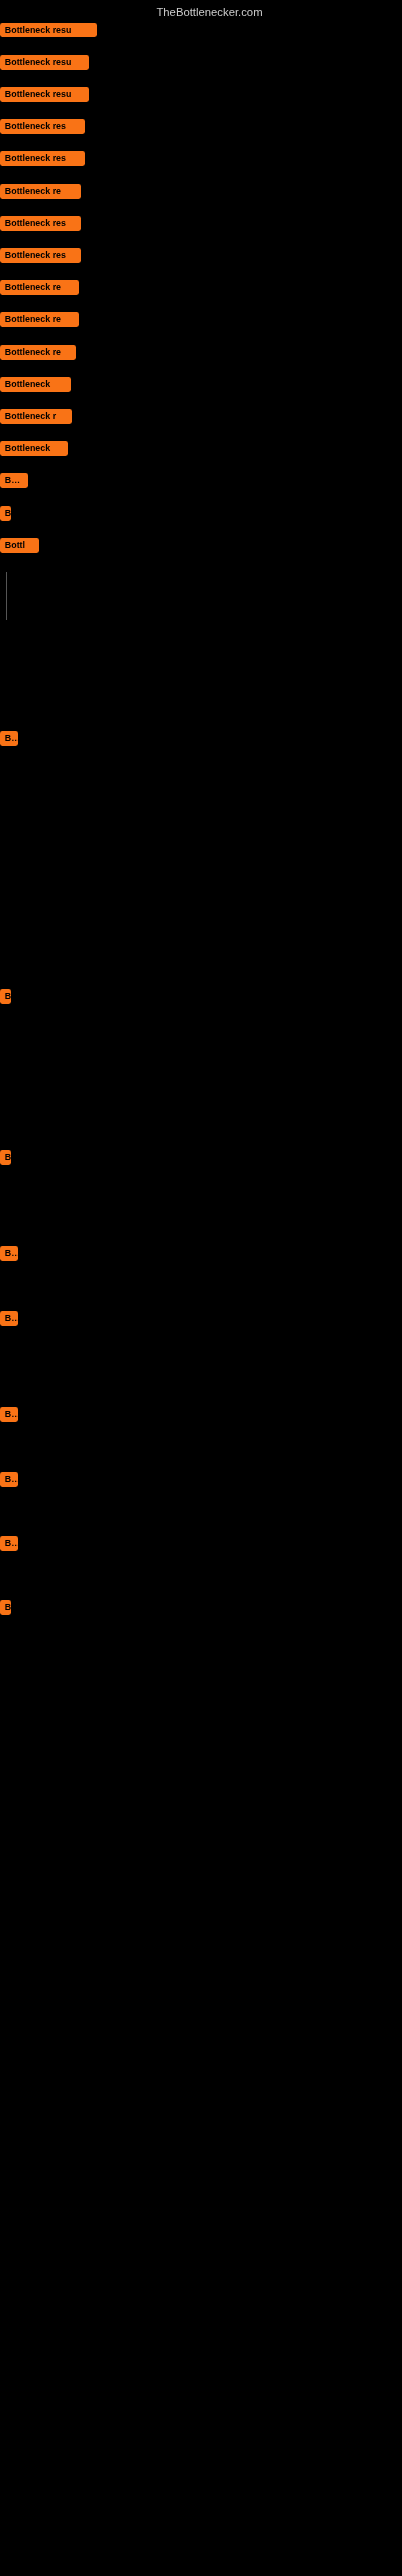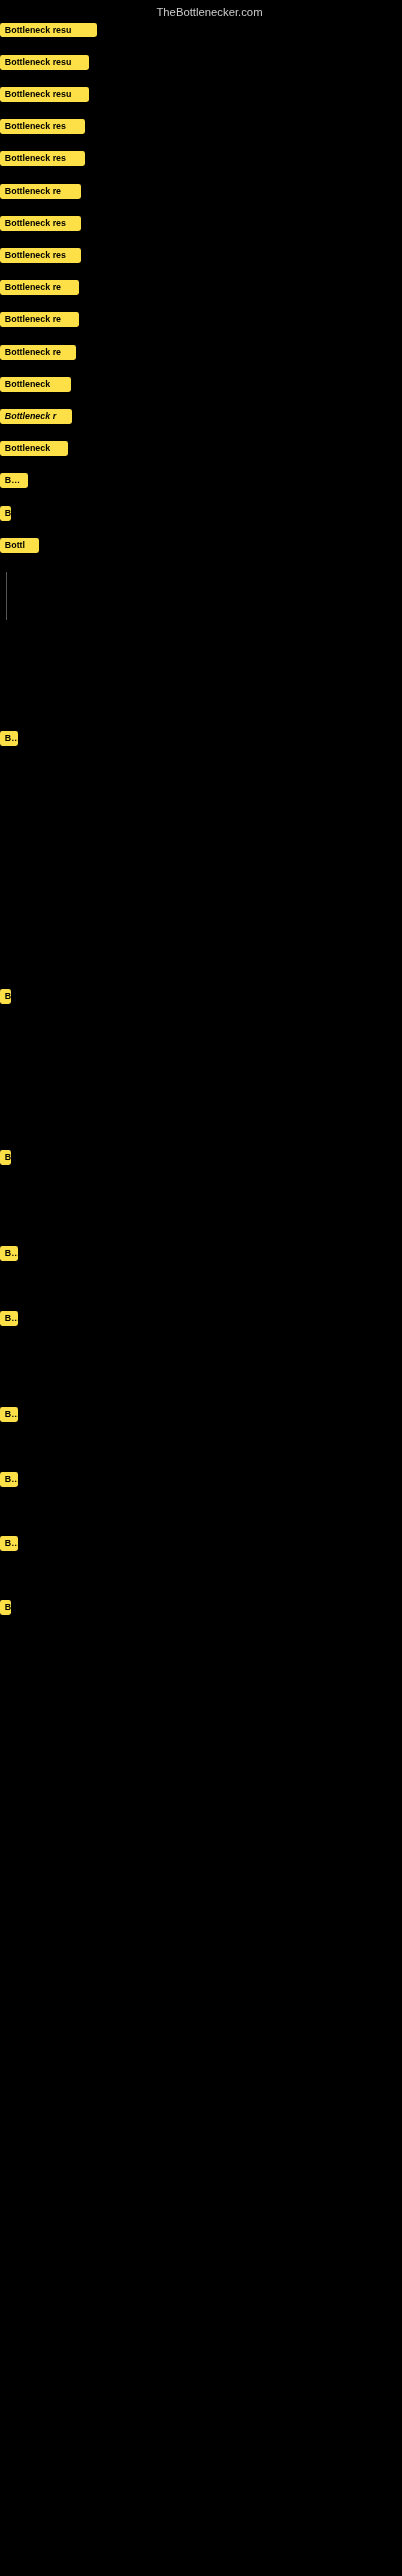--- a/index.html
+++ b/index.html
@@ -18,21 +18,21 @@
       left: 16px;
       right: 0;
       text-align: center;
       color: #cccccc;
       font-size: 11.3px;
       font-weight: normal;
     }
 
     .badge {
       position: absolute;
-      background-color: #fde047;
+      background-color: #f97316;
       color: #000;
       font-size: 8.9px;
       font-weight: bold;
       padding: 2.4px 4.8px;
       border-radius: 2.4px;
       white-space: nowrap;
       overflow: hidden;
       text-overflow: ellipsis;
     }
 
@@ -53,21 +53,21 @@
     <div class="badge" style="top: 87px; left: 0px; max-width: 89px; width: 89px;">Bottleneck resu</div>
     <div class="badge" style="top: 119px; left: 0px; max-width: 85px; width: 85px;">Bottleneck res</div>
     <div class="badge" style="top: 151px; left: 0px; max-width: 85px; width: 85px;">Bottleneck res</div>
     <div class="badge" style="top: 184px; left: 0px; max-width: 81px; width: 81px;">Bottleneck re</div>
     <div class="badge" style="top: 216px; left: 0px; max-width: 81px; width: 81px;">Bottleneck res</div>
     <div class="badge" style="top: 248px; left: 0px; max-width: 81px; width: 81px;">Bottleneck res</div>
     <div class="badge" style="top: 280px; left: 0px; max-width: 79px; width: 79px;">Bottleneck re</div>
     <div class="badge" style="top: 312px; left: 0px; max-width: 79px; width: 79px;">Bottleneck re</div>
     <div class="badge" style="top: 345px; left: 0px; max-width: 76px; width: 76px;">Bottleneck re</div>
     <div class="badge" style="top: 377px; left: 0px; max-width: 71px; width: 71px;">Bottleneck</div>
-    <div class="badge" style="top: 409px; left: 0px; max-width: 72px; width: 72px; font-style: italic;">Bottleneck r</div>
+    <div class="badge" style="top: 409px; left: 0px; max-width: 72px; width: 72px;">Bottleneck r</div>
     <div class="badge" style="top: 441px; left: 0px; max-width: 68px; width: 68px;">Bottleneck</div>
     <div class="badge" style="top: 473px; left: 0px; max-width: 48px; width: 28px;">Bottler</div>
     <div class="badge" style="top: 506px; left: 0px; max-width: 11.3px; width: 11.3px;">B</div>
     <div class="badge" style="top: 538px; left: 0px; max-width: 39px; width: 40px;">Bottl</div>
     <div class="badge" style="top: 731px; left: 0px; max-width: 17.7px; width: 17.7px;">Bo</div>
     <div class="badge" style="top: 989px; left: 0px; max-width: 11.3px; width: 11.3px;">B</div>
     <div class="badge" style="top: 1150px; left: 0px; max-width: 11.3px; width: 11.3px;">B</div>
     <div class="badge" style="top: 1246px; left: 0px; max-width: 17.7px; width: 17.7px;">Bo</div>
     <div class="badge" style="top: 1311px; left: 0px; max-width: 17.7px; width: 17.7px;">Bo</div>
     <div class="badge" style="top: 1407px; left: 0px; max-width: 17.7px; width: 17.7px;">Bo</div>

